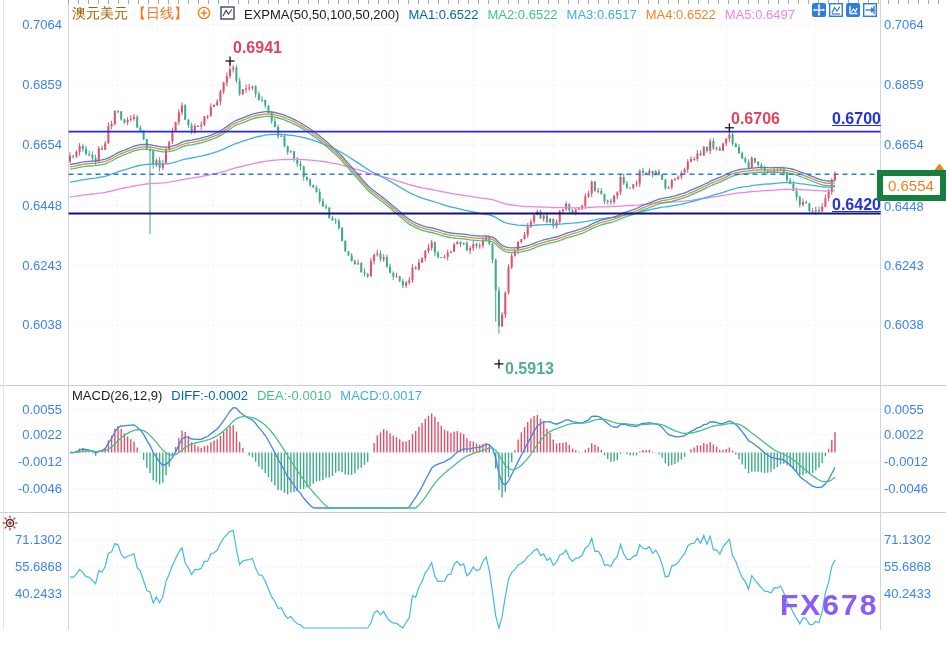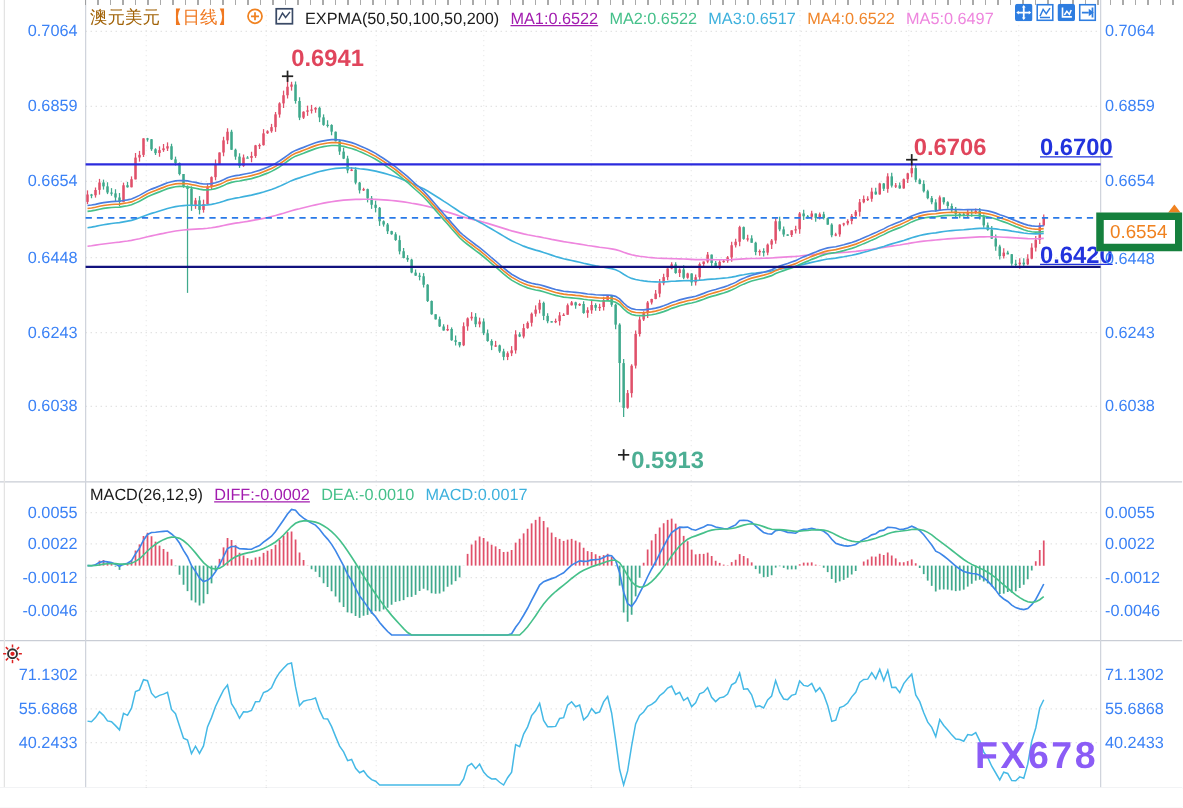--- a/index.html
+++ b/index.html
@@ -12,28 +12,28 @@
   .top-ticks{
     position:absolute;left:68px;top:0;width:878px;height:4px;
     background:repeating-linear-gradient(to right,#8d8d8d 0 1px,transparent 1px 10px);
     opacity:.75;
   }
   .hdr{position:absolute;display:flex;align-items:center;white-space:nowrap;font-size:13px;color:#222;}
   .hdr .gap{margin-left:9px;}
   .main-hdr{left:72px;top:5px;}
   .sym{font-size:14px;color:#a16207;}
   .period{color:#f07820;font-size:14px;margin-left:4px;}
-  .ma1{color:#a21caf;text-decoration:underline;}.ma2{color:#45c08a;}.ma3{color:#3eb1dd;}.ma4{color:#f0862c;}.ma5{color:#ee86de;}
+  .ma1{color:#0369a1;}.ma2{color:#45c08a;}.ma3{color:#3eb1dd;}.ma4{color:#f0862c;}.ma5{color:#ee86de;}
   .macd-hdr{left:72px;top:388px;}
   .rsi-hdr{left:72px;top:518px;}
   .blk{color:#1b1b1b;}
   .axis-label{position:absolute;font-size:13px;color:#3b82f6;line-height:16px;}
   .al-left{left:0;width:62px;text-align:right;}
   .al-right{left:884px;width:60px;text-align:left;}
-  .anno{position:absolute;font-size:19px;font-weight:bold;line-height:14px;}
+  .anno{position:absolute;font-size:16px;font-weight:bold;line-height:14px;}
   .anno-red{color:#e0455c;}
   .anno-blue{color:#2233dd;width:47px;text-align:right;text-decoration:underline;}
   .anno-green{color:#4cae93;}
   .badge{
     position:absolute;left:877px;top:170px;width:52px;height:19px;
     border:6px solid #15803d;background:#fff;color:#f08220;
     font-size:15px;line-height:19px;padding-left:5px;z-index:5;
   }
   .toolbar{position:absolute;left:812px;top:3px;display:flex;gap:3px;}
   .toolbar svg{display:block;}

